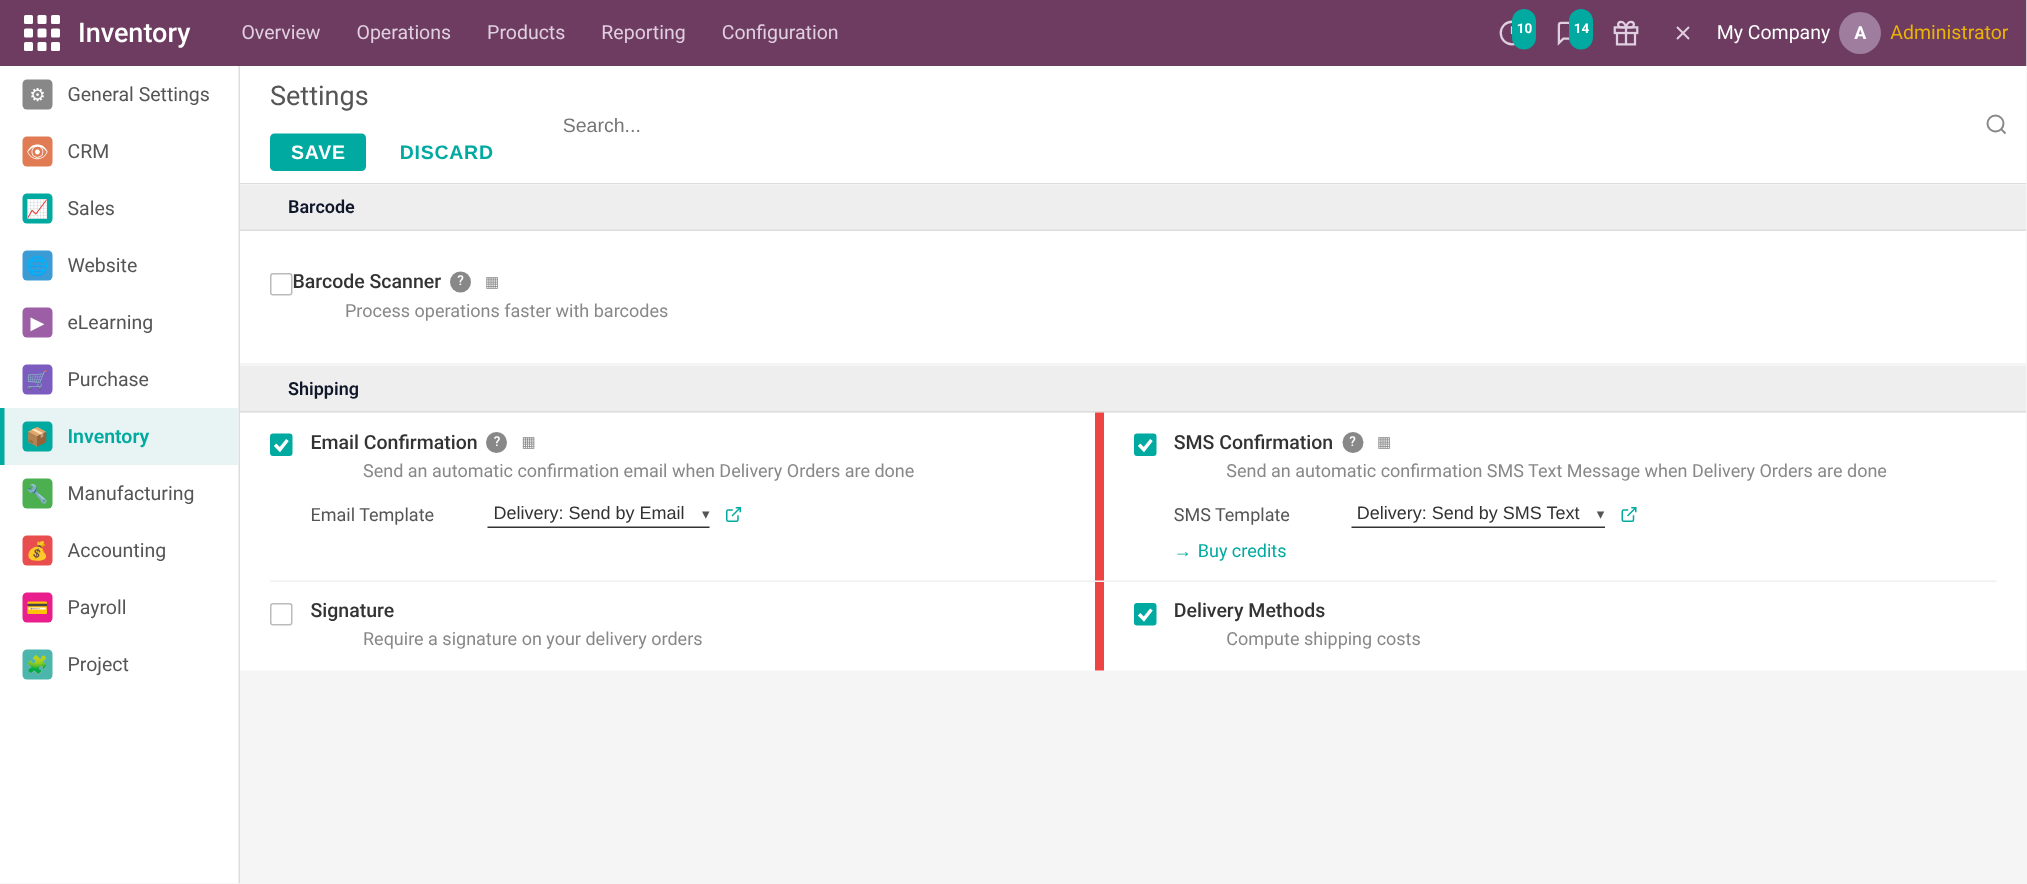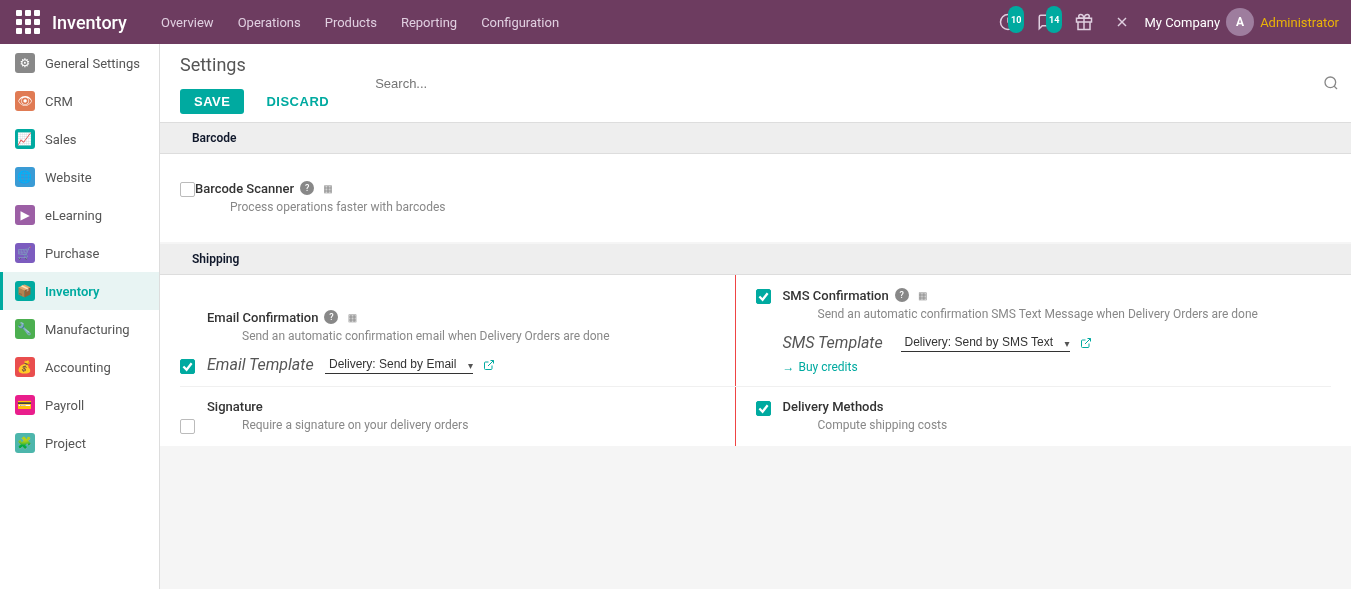--- a/index.html
+++ b/index.html
@@ -125,21 +125,21 @@
       width: 14px; height: 14px; border-radius: 50%; background: #888; color: #fff;
       font-size: 9px; display: inline-flex; align-items: center; justify-content: center; cursor: pointer; flex-shrink: 0;
     }
     .grid-icon {
       width: 16px; height: 16px; display: inline-flex; align-items: center; justify-content: center;
       font-size: 10px; color: #888; cursor: pointer;
     }
 
     
     .sub-option { display: flex; align-items: center; gap: 8px; margin-top: 10px; }
-    .sub-label { font-size: 16px; color: #555; min-width: 110px; font-style: italic; }
+    .sub-label { font-size: 12px; color: #555; min-width: 110px; }
     .field-select {
       border: none; border-bottom: 1px solid #333; background: transparent;
       font-size: 12px; color: #333; padding: 2px 4px; cursor: pointer; outline: none;
       appearance: none; padding-right: 16px;
     }
     .select-container { position: relative; display: inline-flex; align-items: center; }
     .select-container::after {
       content: '▾'; position: absolute; right: 0; top: 50%; transform: translateY(-50%);
       font-size: 10px; color: #555; pointer-events: none;
     }
@@ -148,21 +148,21 @@
       display: inline-flex; align-items: center; justify-content: center;
       width: 16px; height: 16px;
     }
 
     
     .shipping-row {
       display: grid; grid-template-columns: 1fr 1fr; gap: 0; border-bottom: 1px solid #f0f0f0;
     }
     .shipping-row:last-child { border-bottom: none; }
     .shipping-col { padding: 12px 20px 12px 0; display: flex; align-items: flex-start; gap: 12px; }
-    .shipping-col:first-child { border-right: 1px solid #ef4444; margin-right: 20px; align-items: flex-end; }
+    .shipping-col:first-child { border-right: 6px solid #ef4444; margin-right: 20px; }
 
     .buy-credits {
       color: #00aaa0; font-size: 12px; cursor: pointer; display: inline-flex; align-items: center; gap: 4px;
       margin-top: 8px;
     }
     .arrow-right { font-size: 12px; }
 
     .top-combined {
       display: flex; background: #fff; border-bottom: 1px solid #ddd;
     }

